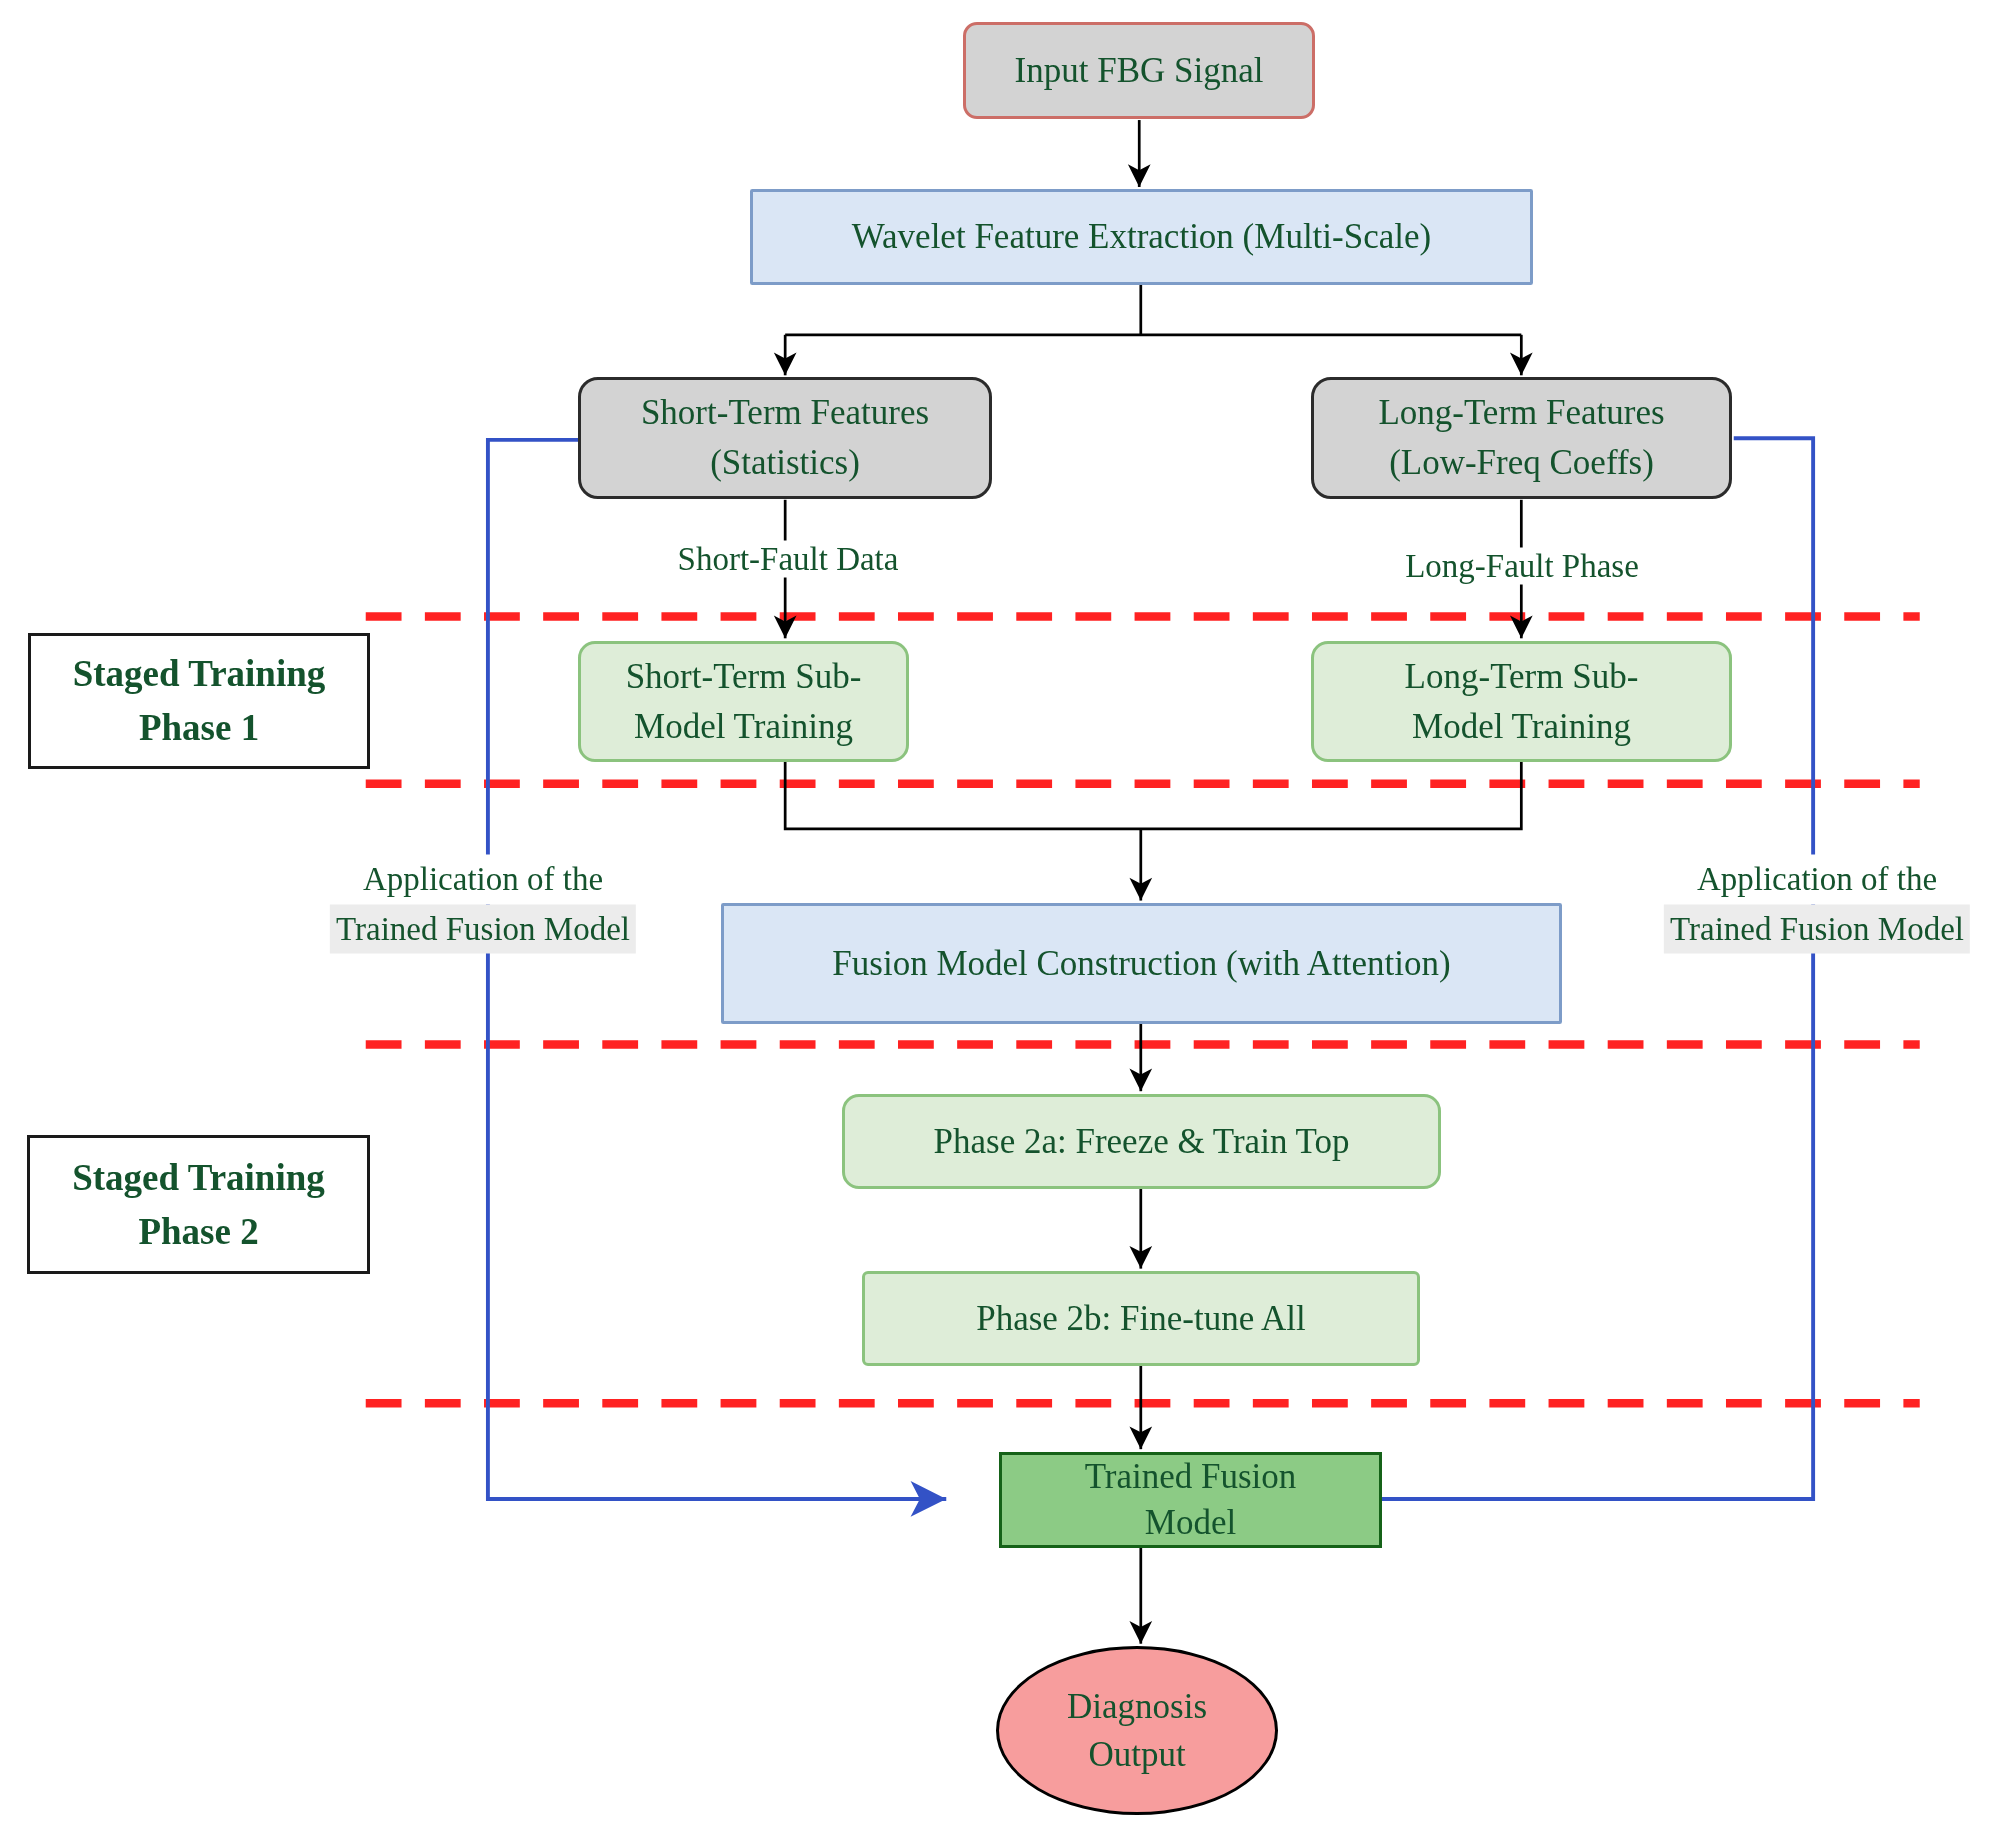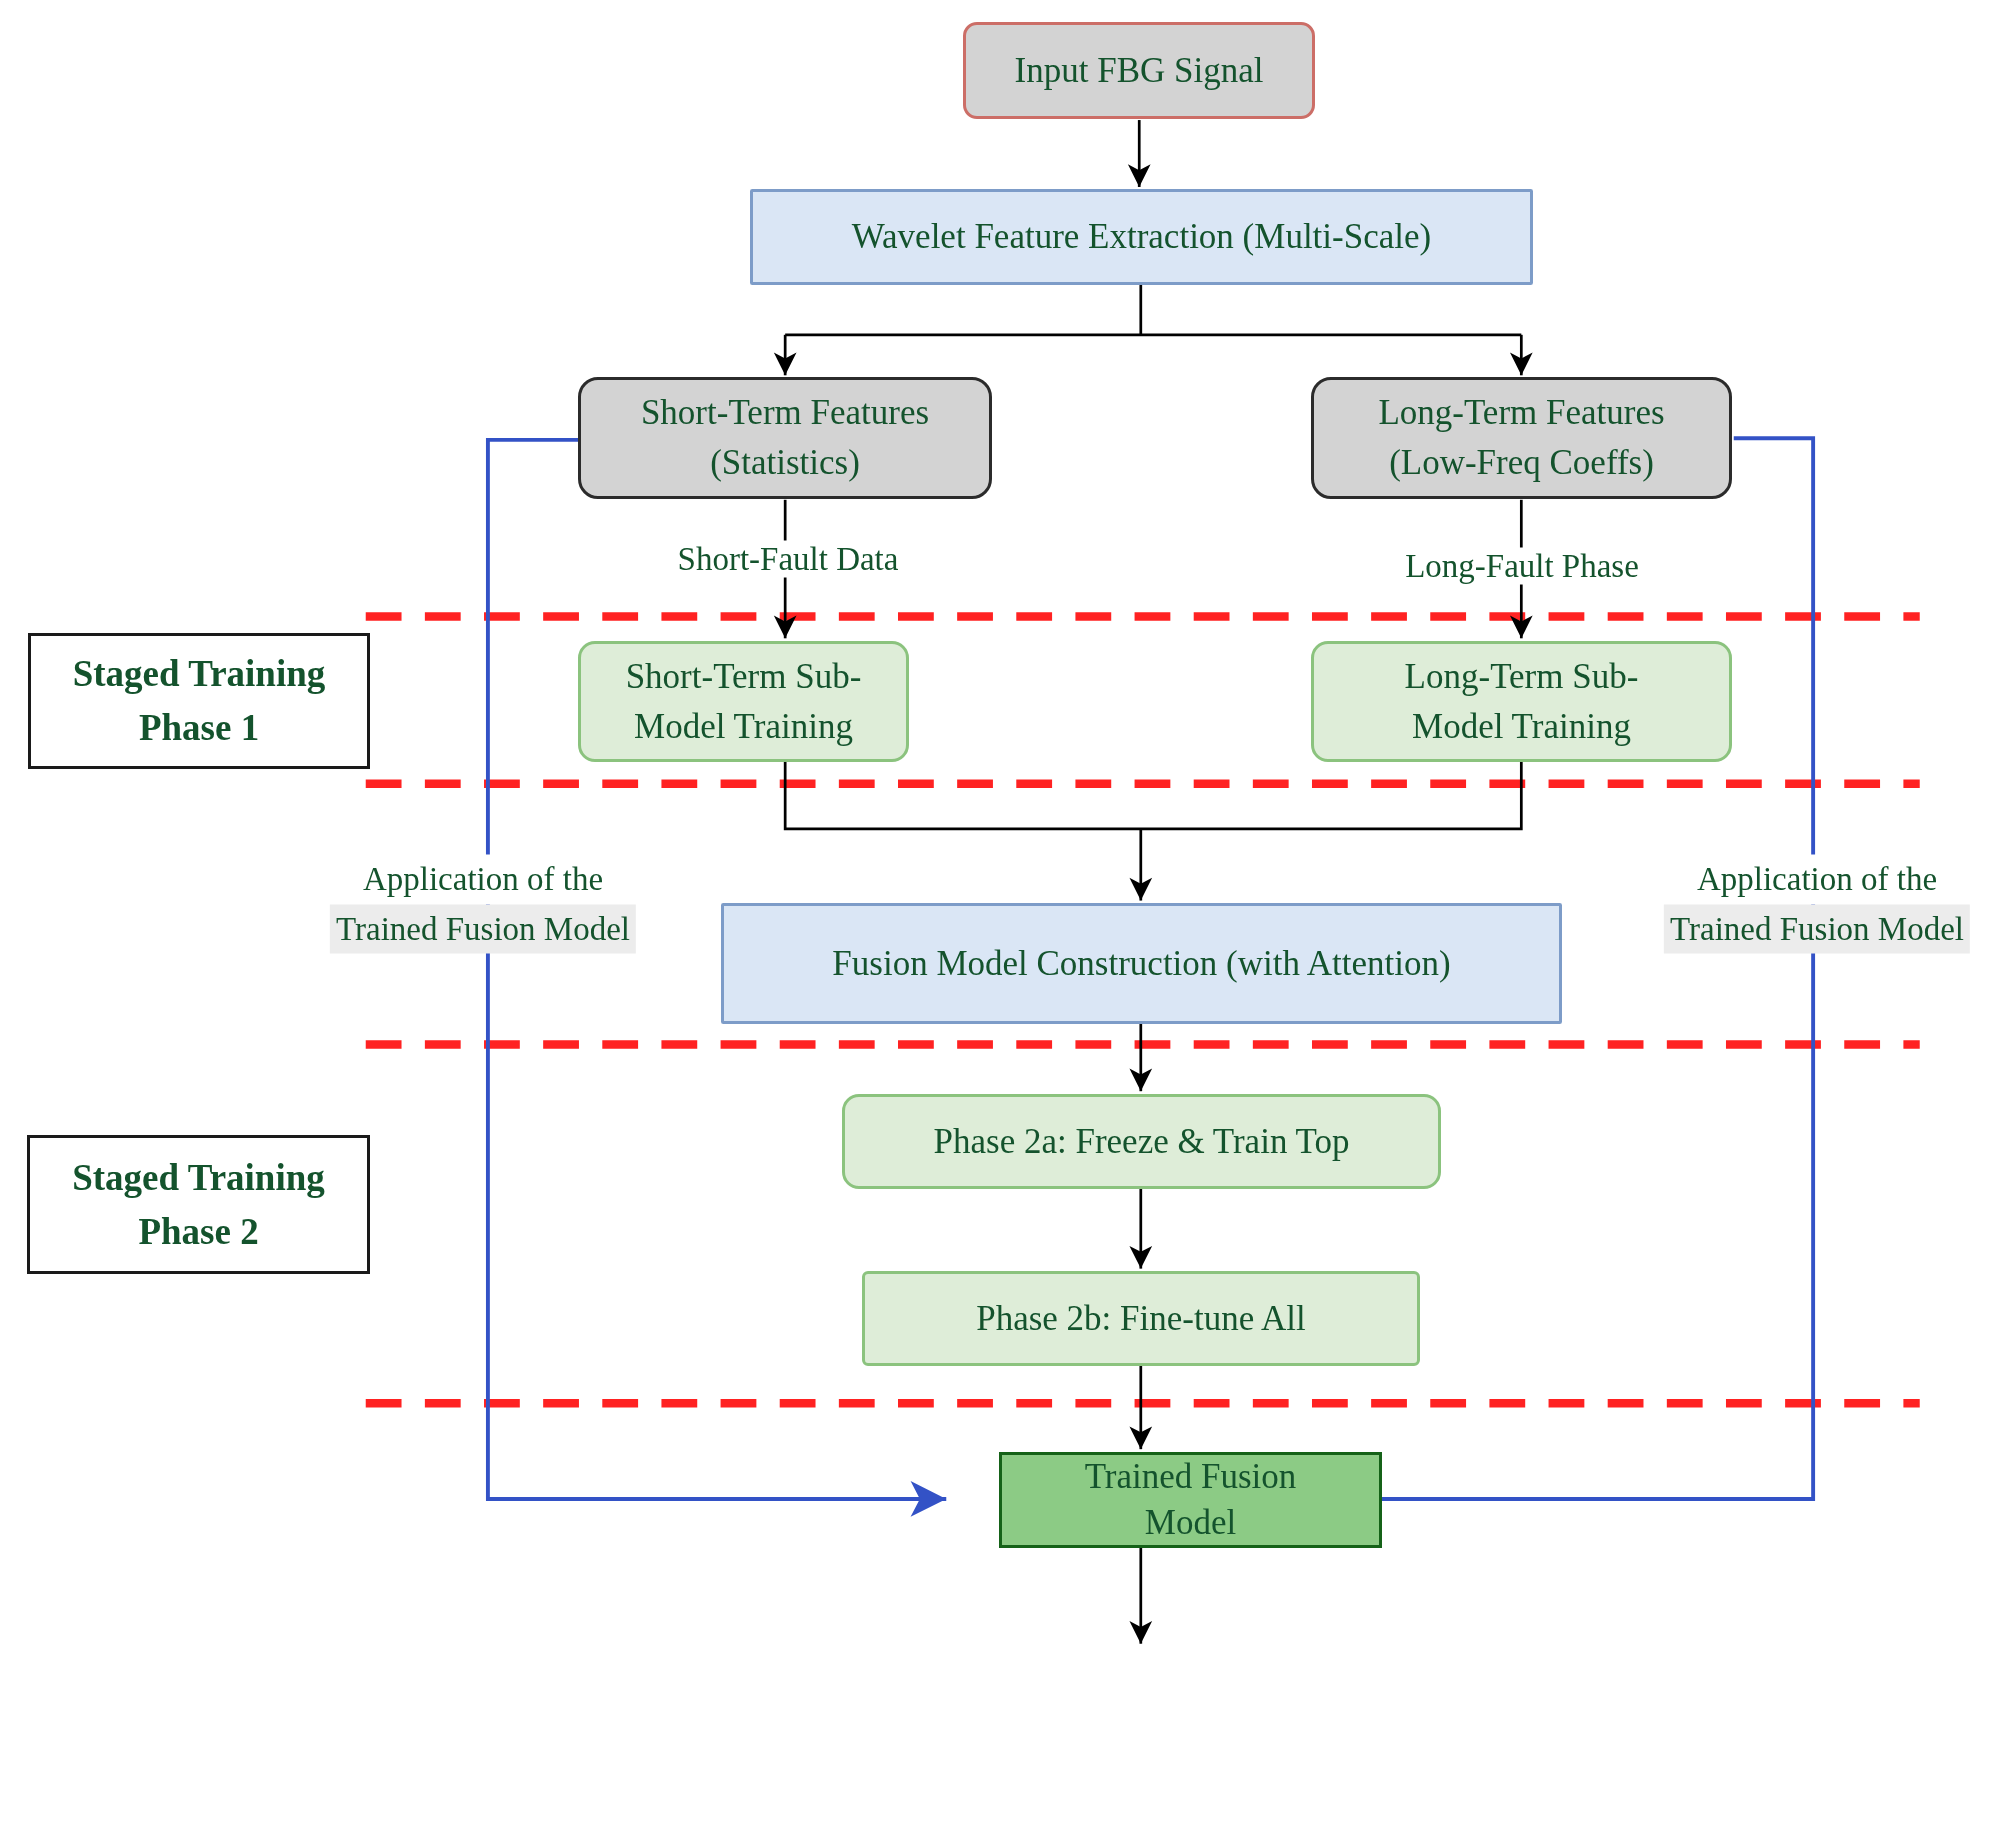--- a/index.html
+++ b/index.html
@@ -173,20 +173,24 @@
 
   <div class="node lightgreen" id="node-phase2b">
     <span>Phase 2b: Fine-tune All</span>
   </div>
 
   <div class="node" id="node-trained">
     <span>Trained Fusion</span>
     <span>Model</span>
   </div>
 
+  <div class="node" id="node-diagnosis">
+    <span>Diagnosis</span>
+    <span>Output</span>
+  </div>
 
   <div class="phase-box" id="phase1-box">
     <span>Staged Training</span>
     <span>Phase 1</span>
   </div>
 
   <div class="phase-box" id="phase2-box">
     <span>Staged Training</span>
     <span>Phase 2</span>
   </div>

